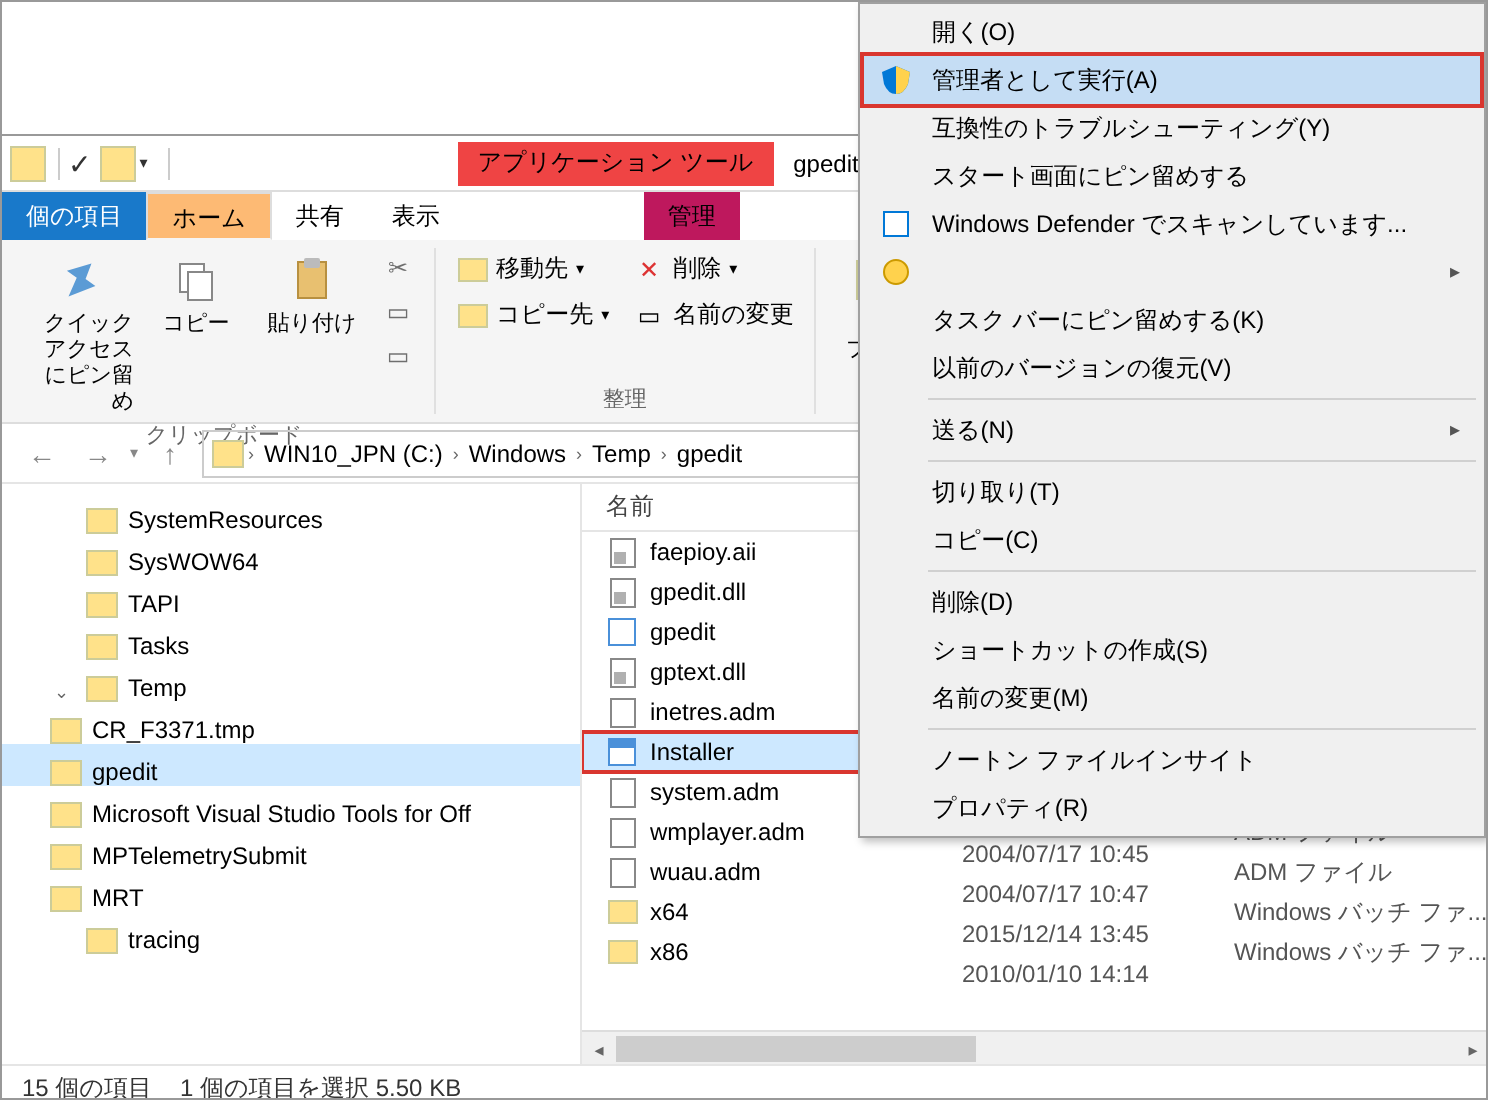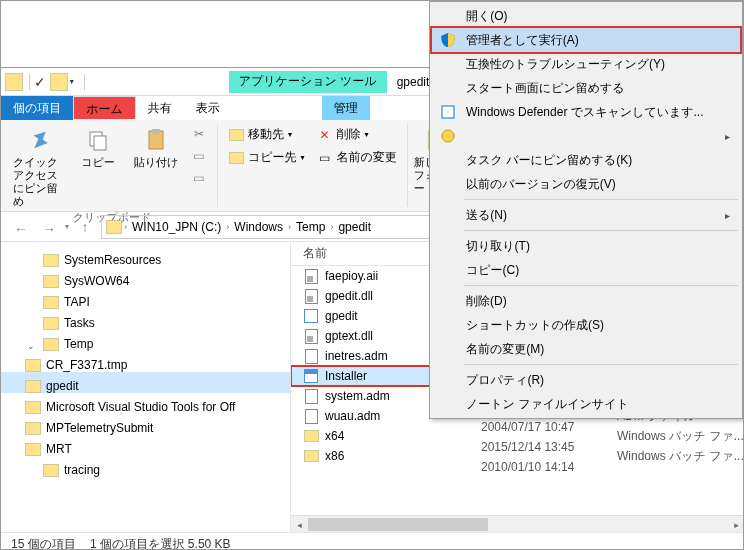--- a/index.html
+++ b/index.html
@@ -6,39 +6,39 @@
 body { background: #fff; width: 744px; height: 550px; position: relative; overflow: hidden; border: 1px solid #999; }
 
 .window { position: absolute; top: 66px; left: 0; width: 744px; height: 483px; background: #fff; border-top: 1px solid #999; }
 
 
 .titlebar { height: 28px; background: #fff; display: flex; align-items: center; padding-left: 4px; border-bottom: 1px solid #ddd; }
 .titlebar .qat-icon { width: 18px; height: 18px; background: #ffe28a; border: 1px solid #cc9; margin-right: 2px; }
 .titlebar .sep { width: 1px; height: 16px; background: #ccc; margin: 0 4px; }
 .titlebar .check { color: #333; font-size: 14px; margin-right: 4px; }
 .titlebar .dropdown-arrow { font-size: 8px; color: #333; margin-right: 6px; }
-.titlebar .app-tool { background: #5eead4; padding: 2px 10px; margin-left: 140px; height: 22px; display: flex; align-items: center; }
+.titlebar .app-tool { background: #ef4444; padding: 2px 10px; margin-left: 140px; height: 22px; display: flex; align-items: center; }
 .titlebar .title-text { margin-left: 10px; }
 
 
 .ribbon-tabs { display: flex; height: 24px; background: #fff; }
 .ribbon-tabs .tab { padding: 4px 12px; cursor: default; }
 .ribbon-tabs .tab.file { background: #1979ca; color: #fff; }
-.ribbon-tabs .tab.active { border: 1px solid #ddd; border-bottom: 1px solid #f5f5f5; background: #ef4444; }
-.ribbon-tabs .tab.manage { margin-left: 90px; background: #7dd3fc; }
+.ribbon-tabs .tab.active { border: 1px solid #ddd; border-bottom: 1px solid #f5f5f5; background: #fdba74; }
+.ribbon-tabs .tab.manage { margin-left: 90px; background: #be185d; }
 
 
 .ribbon-body { height: 92px; background: #f5f5f5; border-bottom: 1px solid #ddd; display: flex; padding: 4px 6px; }
 .ribbon-group { display: flex; flex-direction: column; justify-content: space-between; padding: 0 6px; border-right: 1px solid #e0e0e0; }
 .ribbon-group:last-child { border-right: none; }
 .ribbon-group-label { text-align: center; color: #666; font-size: 11px; margin-top: 2px; }
 .ribbon-row { display: flex; gap: 4px; align-items: flex-start; }
 .big-btn { display: flex; flex-direction: column; align-items: center; width: 54px; padding-top: 2px; }
 .big-btn .ico { width: 28px; height: 28px; display: flex; align-items: center; justify-content: center; }
-.big-btn .lbl { text-align: left; font-size: 11px; line-height: 13px; margin-top: 2px; }
+.big-btn .lbl { text-align: right; font-size: 11px; line-height: 13px; margin-top: 2px; }
 .stack-btns { display: flex; flex-direction: column; gap: 2px; }
 .stack-btns .sbtn { display: flex; align-items: center; gap: 4px; padding: 2px 4px; font-size: 11px; }
 .stack-btns .sico { width: 16px; height: 16px; display: flex; align-items: center; justify-content: center; }
 
 
 .addressbar { display: flex; align-items: center; height: 30px; padding: 2px 8px; border-bottom: 1px solid #e5e5e5; gap: 4px; }
 .nav-btn { width: 24px; height: 24px; border-radius: 50%; color: #888; display: flex; align-items: center; justify-content: center; font-size: 14px; }
 .addr-box { flex: 1; height: 24px; border: 1px solid #ccc; display: flex; align-items: center; padding: 0 4px; gap: 2px; }
 .addr-box .folder-ico { width: 16px; height: 14px; background: #ffe28a; border: 1px solid #cc9; }
 .addr-box .crumb { padding: 0 3px; }
@@ -179,20 +179,21 @@
               <span class="sico" style="color:#d33">✕</span>
               <span>削除</span> 
               <span style="font-size:8px">▾</span>
             </div>
           <div class="sbtn">
               <span class="sico">▭</span>
               <span>名前の変更</span>
             </div>
         </div>
       </div>
+      <div class="ribbon-group-label">整理</div>
     </div>
 
     <div class="ribbon-group">
       <div class="ribbon-row">
         <div class="big-btn">
           <div class="ico">
               <div style="width:26px;height:20px;background:#ffe28a;border:1px solid #cc9;position:relative">
                 <span style="position:absolute;top:-4px;right:-4px;color:#f7b500;font-size:12px">✦</span>
               </div>
             </div>
@@ -329,20 +330,28 @@
               <div class="adm-paper"></div>
             </span>
             <span class="fname">system.adm</span>
             <span class="fdate">2009/07/24 13:55</span>
             <span class="ftype">ADM ファイル</span>
           </div>
           <div class="file-row">
             <span class="fico">
               <div class="adm-paper"></div>
             </span>
+            <span class="fname">wmplayer.adm</span>
+            <span class="fdate">2004/07/17 10:45</span>
+            <span class="ftype">ADM ファイル</span>
+          </div>
+          <div class="file-row">
+            <span class="fico">
+              <div class="adm-paper"></div>
+            </span>
             <span class="fname">wuau.adm</span>
             <span class="fdate">2004/07/17 10:47</span>
             <span class="ftype">ADM ファイル</span>
           </div>
           <div class="file-row">
             <span class="fico">
               <div class="folder-smico"></div>
             </span>
             <span class="fname">x64</span>
             <span class="fdate">2015/12/14 13:45</span>
@@ -429,18 +438,18 @@
       <span>削除(D)</span>
     </div>
   <div class="ctx-item">
       <span>ショートカットの作成(S)</span>
     </div>
   <div class="ctx-item">
       <span>名前の変更(M)</span>
     </div>
   <div class="ctx-sep"></div>
   <div class="ctx-item">
+      <span>ノートン ファイルインサイト</span>
+    </div>
+  <div class="ctx-item">
       <span>プロパティ(R)</span>
     </div>
-  <div class="ctx-item">
-      <span>ノートン ファイルインサイト</span>
-    </div>
 </div>
 
 </body></html>

